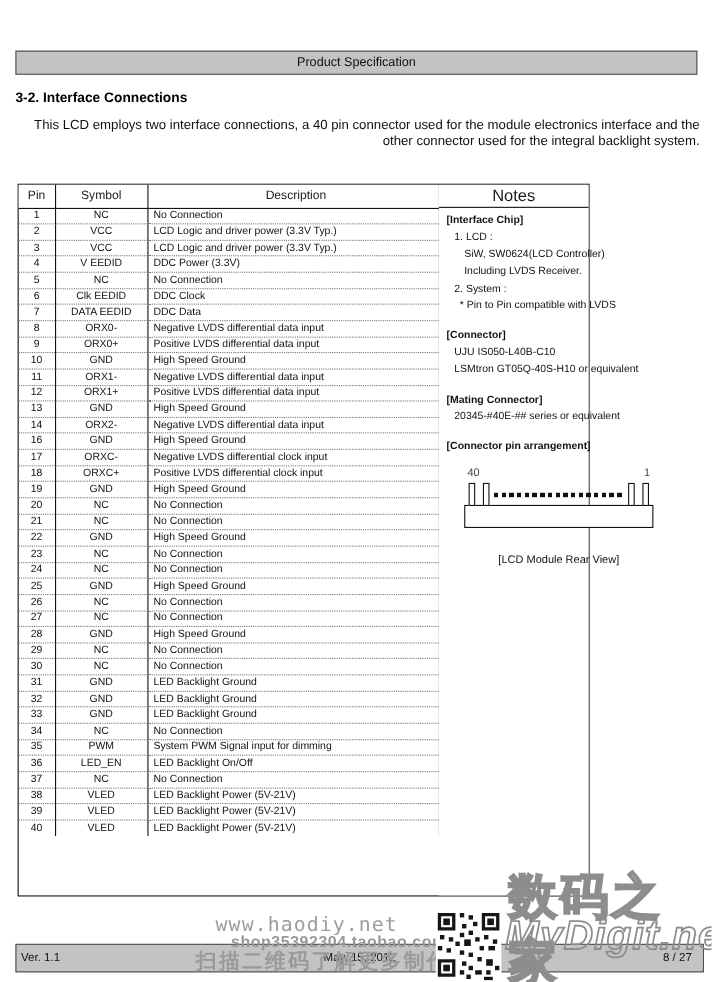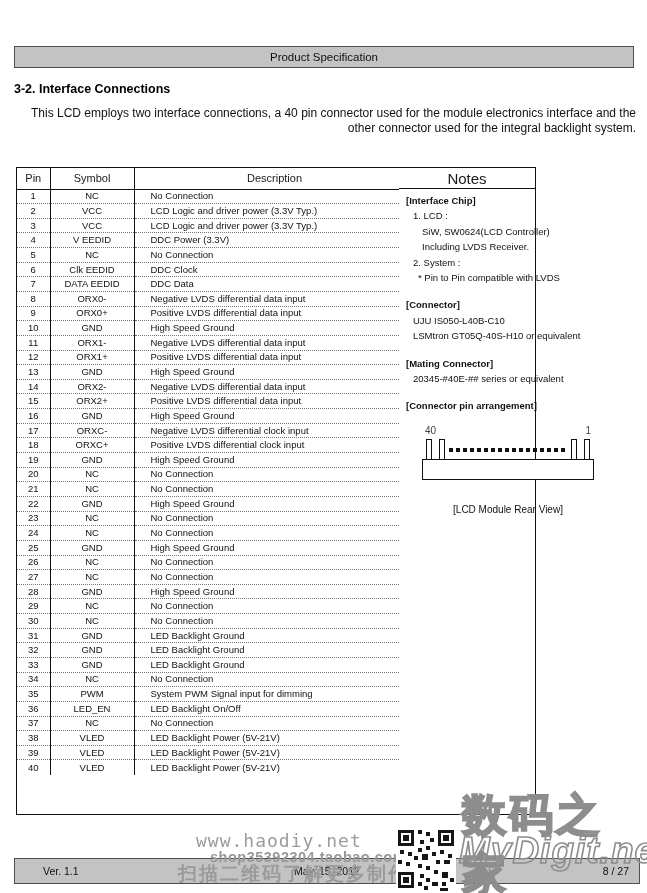--- a/index.html
+++ b/index.html
@@ -31,21 +31,21 @@
     border-bottom:1px solid #111; border-right:1px solid #111; background:#fff;
   }
   table.pins td {
     height:14.65px; font-size:9.5px; line-height:10px; color:#111;
     border-bottom:1px dotted #777; border-right:1px solid #111;
     overflow:hidden; white-space:nowrap;
   }
   table.pins tr:last-child td { border-bottom:none; }
   td.pin, th.col-pin { width:33px; text-align:center; }
   td.symbol, th.col-symbol { width:84px; text-align:center; }
-  td.description, th.col-description { width:265px; text-align:left; padding-left:16px; }
+  td.description, th.col-description { width:265px; text-align:left; padding-left:5px; }
   .notes-panel { position:absolute; top:0; left:382px; right:0; bottom:0; background:#fff; }
   .notes-head { height:21px; border-bottom:1px solid #111; display:flex; align-items:center; justify-content:center; font-size:15px; }
   .notes-body { padding:4px 4px 0 7px; font-size:9.5px; color:#111; }
   .note-line { min-height:15.4px; line-height:15.4px; white-space:nowrap; }
   .note-line.b { font-weight:bold; }
   .note-line.i1 { padding-left:7px; }
   .note-line.i2 { padding-left:16px; }
   .note-line.i3 { padding-left:12px; }
   .note-line.sp { min-height:12px; }
 
@@ -59,21 +59,21 @@
     background-image:repeating-linear-gradient(90deg,#111 0 4px,transparent 4px 7px); }
   .diag-body { width:172px; height:21px; border:1px solid #111; margin-top:-1px; background:#fff; }
   .diag-caption { margin-top:24px; width:172px; text-align:center; font-size:10px; }
 
   
   .footer-bar {
     position:absolute; left:14px; right:7px; top:858px; height:26px;
     background:#c3c3c3; border:1px solid #4f4f4f;
     display:flex; align-items:center; font-size:10.5px; color:#111;
   }
-  .footer-version { padding-left:28px; }
+  .footer-version { padding-left:4px; }
   .footer-date { position:absolute; left:0; right:0; text-align:center; }
   .footer-page { margin-left:auto; padding-right:10px; position:relative; z-index:1; }
 
   
   .wm { position:absolute; z-index:5; pointer-events:none; }
   .wm-site { left:196px; top:830px; font-family:"DejaVu Sans Mono", monospace; font-size:18px; color:#9c9c9c; letter-spacing:1px; }
   .wm-shop { left:210px; top:849px; font-size:14.5px; font-weight:bold; color:#989898; letter-spacing:0.5px; }
   .wm-scan { left:178px; top:861px; font-size:19px; color:#9a9a9a; letter-spacing:2px; font-weight:bold; }
   .wm-qr { left:396px; top:828px; }
   .wm-cn { left:462px; top:786px; font-size:44px; font-weight:bold; letter-spacing:3px;
@@ -166,25 +166,20 @@
           </tr>
           <tr>
             <td class="pin">13</td>
             <td class="symbol">GND</td>
             <td class="description">High Speed Ground</td>
           </tr>
           <tr>
             <td class="pin">14</td>
             <td class="symbol">ORX2-</td>
             <td class="description">Negative LVDS differential data input</td>
-          </tr>
-          <tr>
-            <td class="pin">15</td>
-            <td class="symbol">ORX2+</td>
-            <td class="description">Positive LVDS differential data input</td>
           </tr>
           <tr>
             <td class="pin">16</td>
             <td class="symbol">GND</td>
             <td class="description">High Speed Ground</td>
           </tr>
           <tr>
             <td class="pin">17</td>
             <td class="symbol">ORXC-</td>
             <td class="description">Negative LVDS differential clock input</td>

